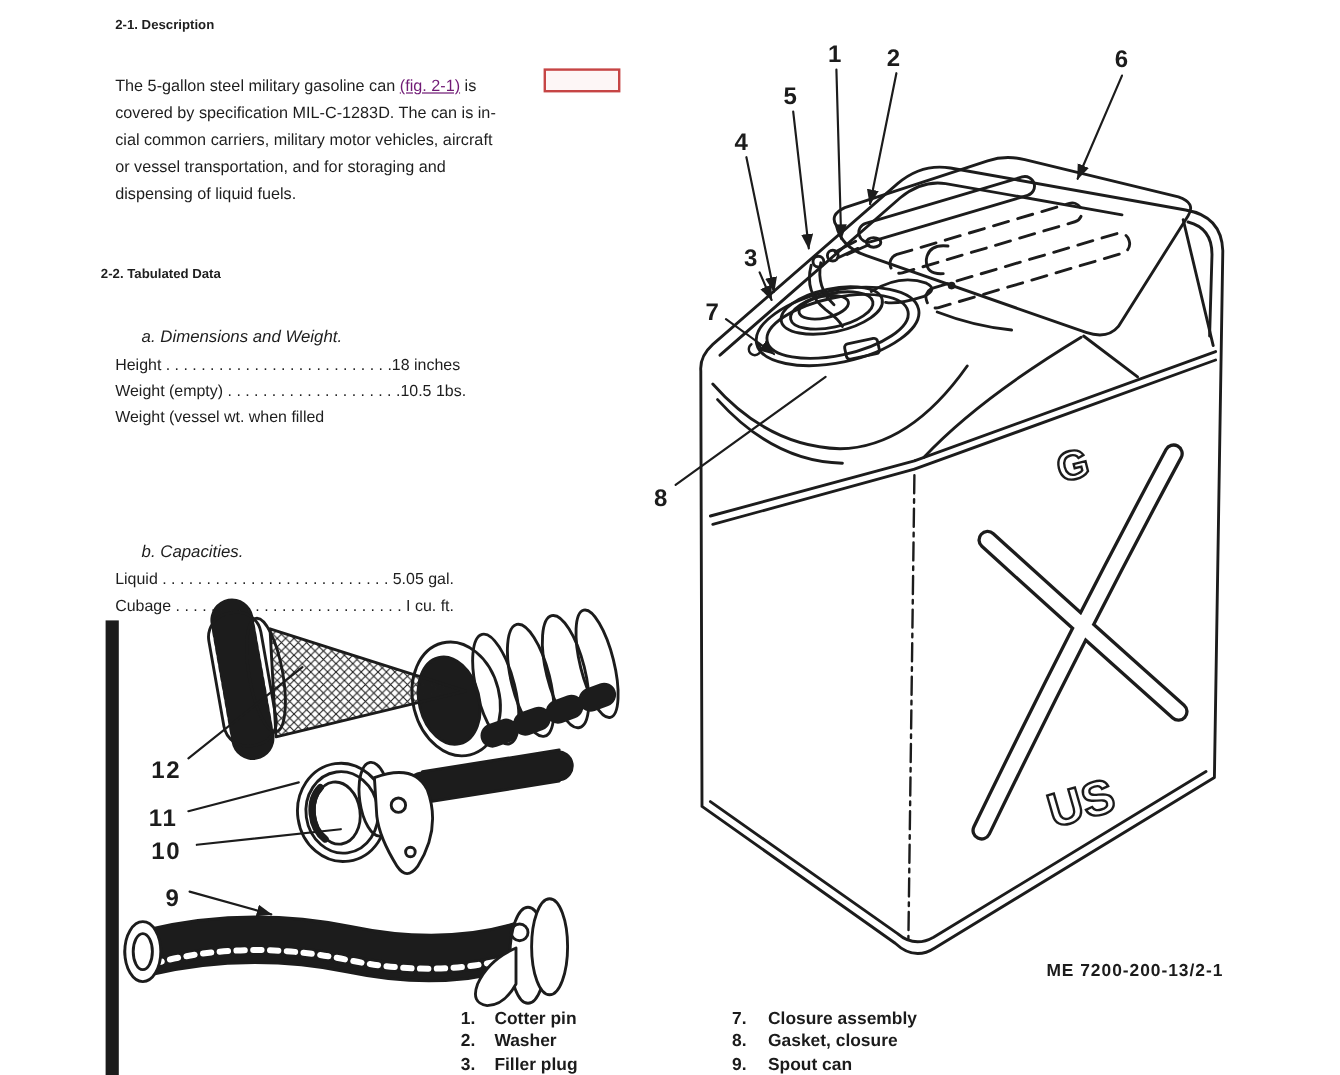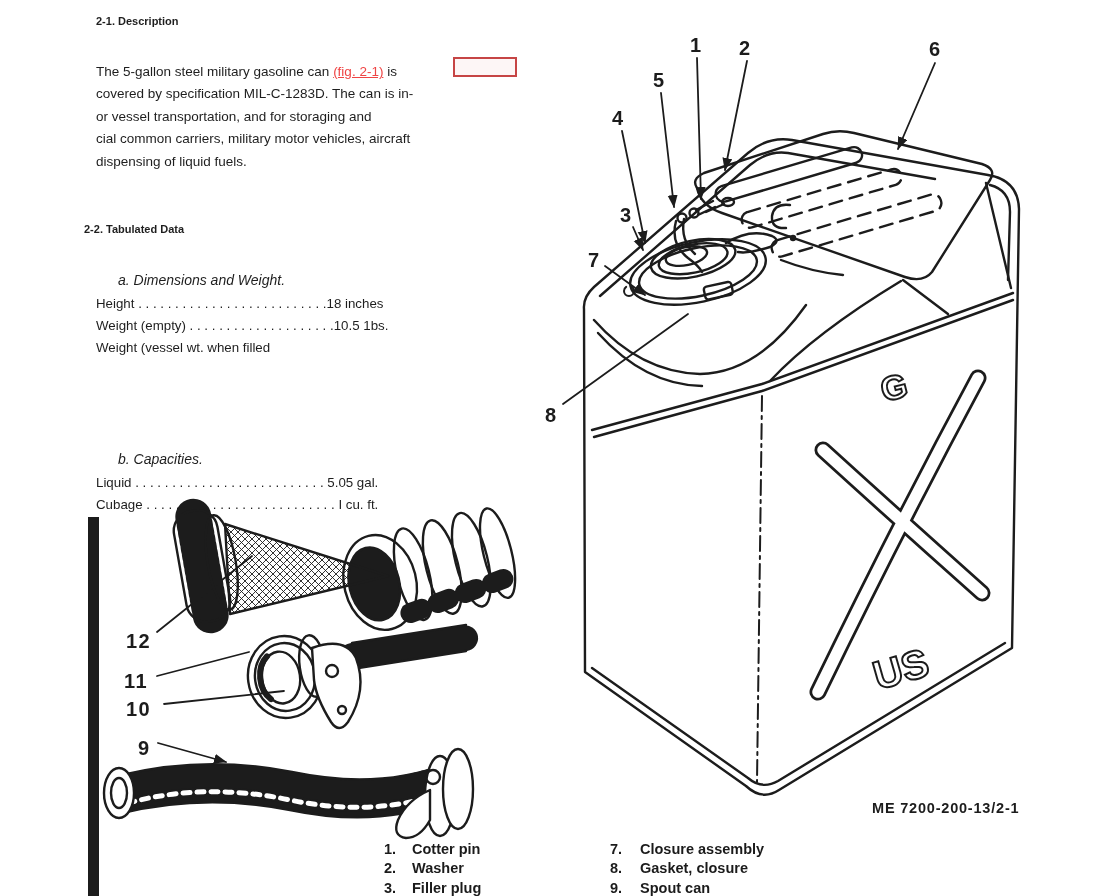--- a/index.html
+++ b/index.html
@@ -4,21 +4,21 @@
 <style>
   html,body{margin:0;padding:0;}
   .page{
     position:relative; width:1117px; height:896px; background:#ffffff;
     overflow:hidden; font-family:"Liberation Sans", sans-serif; color:#1e1e1e;
   }
   .abs{position:absolute;}
   .h{font-weight:bold; font-size:11px; white-space:nowrap;}
   .para{font-size:13.5px; line-height:22.4px;}
   .pline{white-space:nowrap;}
-  .figlink{color:#ef4444; text-decoration:underline; cursor:pointer;}
+  .figlink{color:#701a75; text-decoration:underline; cursor:pointer;}
   .sub{font-style:italic; font-size:14px; white-space:nowrap;}
   .tab{font-size:13.3px; line-height:21.8px;}
   .trow{white-space:nowrap;}
   .trow.indent{padding-left:16px;}
   .redbox{
     width:60px; height:16px; background:#fdf6f6; border:2px solid #c64545;
   }
   .legendcol{font-size:14.5px; font-weight:bold; line-height:19.3px; color:#1b1b1b;}
   .lrow{white-space:nowrap;}
   .lnum{display:inline-block;}
@@ -188,22 +188,22 @@
     <text class="mecode" x="872" y="813">ME 7200-200-13/2-1</text>
 
     <rect x="88" y="517" width="11" height="379" fill="#1c1c1c"></rect>
   </svg>
 
   <div class="abs h" style="left:96px; top:15px">2-1. Description</div>
 
   <div class="abs para" style="left:96px; top:61px">
     <div class="pline"><span>The 5-gallon steel military gasoline can </span><a class="figlink" href="#">(fig. 2-1)</a><span> is</span></div>
     <div class="pline">covered by specification MIL-C-1283D. The can is in-</div>
+    <div class="pline">cial common carriers, military motor vehicles, aircraft</div>
     <div class="pline">or vessel transportation, and for storaging and</div>
-    <div class="pline">cial common carriers, military motor vehicles, aircraft</div>
     <div class="pline">dispensing of liquid fuels.</div>
   </div>
 
   <div class="abs redbox" style="left:453px; top:57px"></div>
 
   <div class="abs h" style="left:84px; top:223px">2-2. Tabulated Data</div>
 
   <div class="abs sub" style="left:118px; top:272px">a. Dimensions and Weight.</div>
 
   <div class="abs tab" style="left:96px; top:293px">

